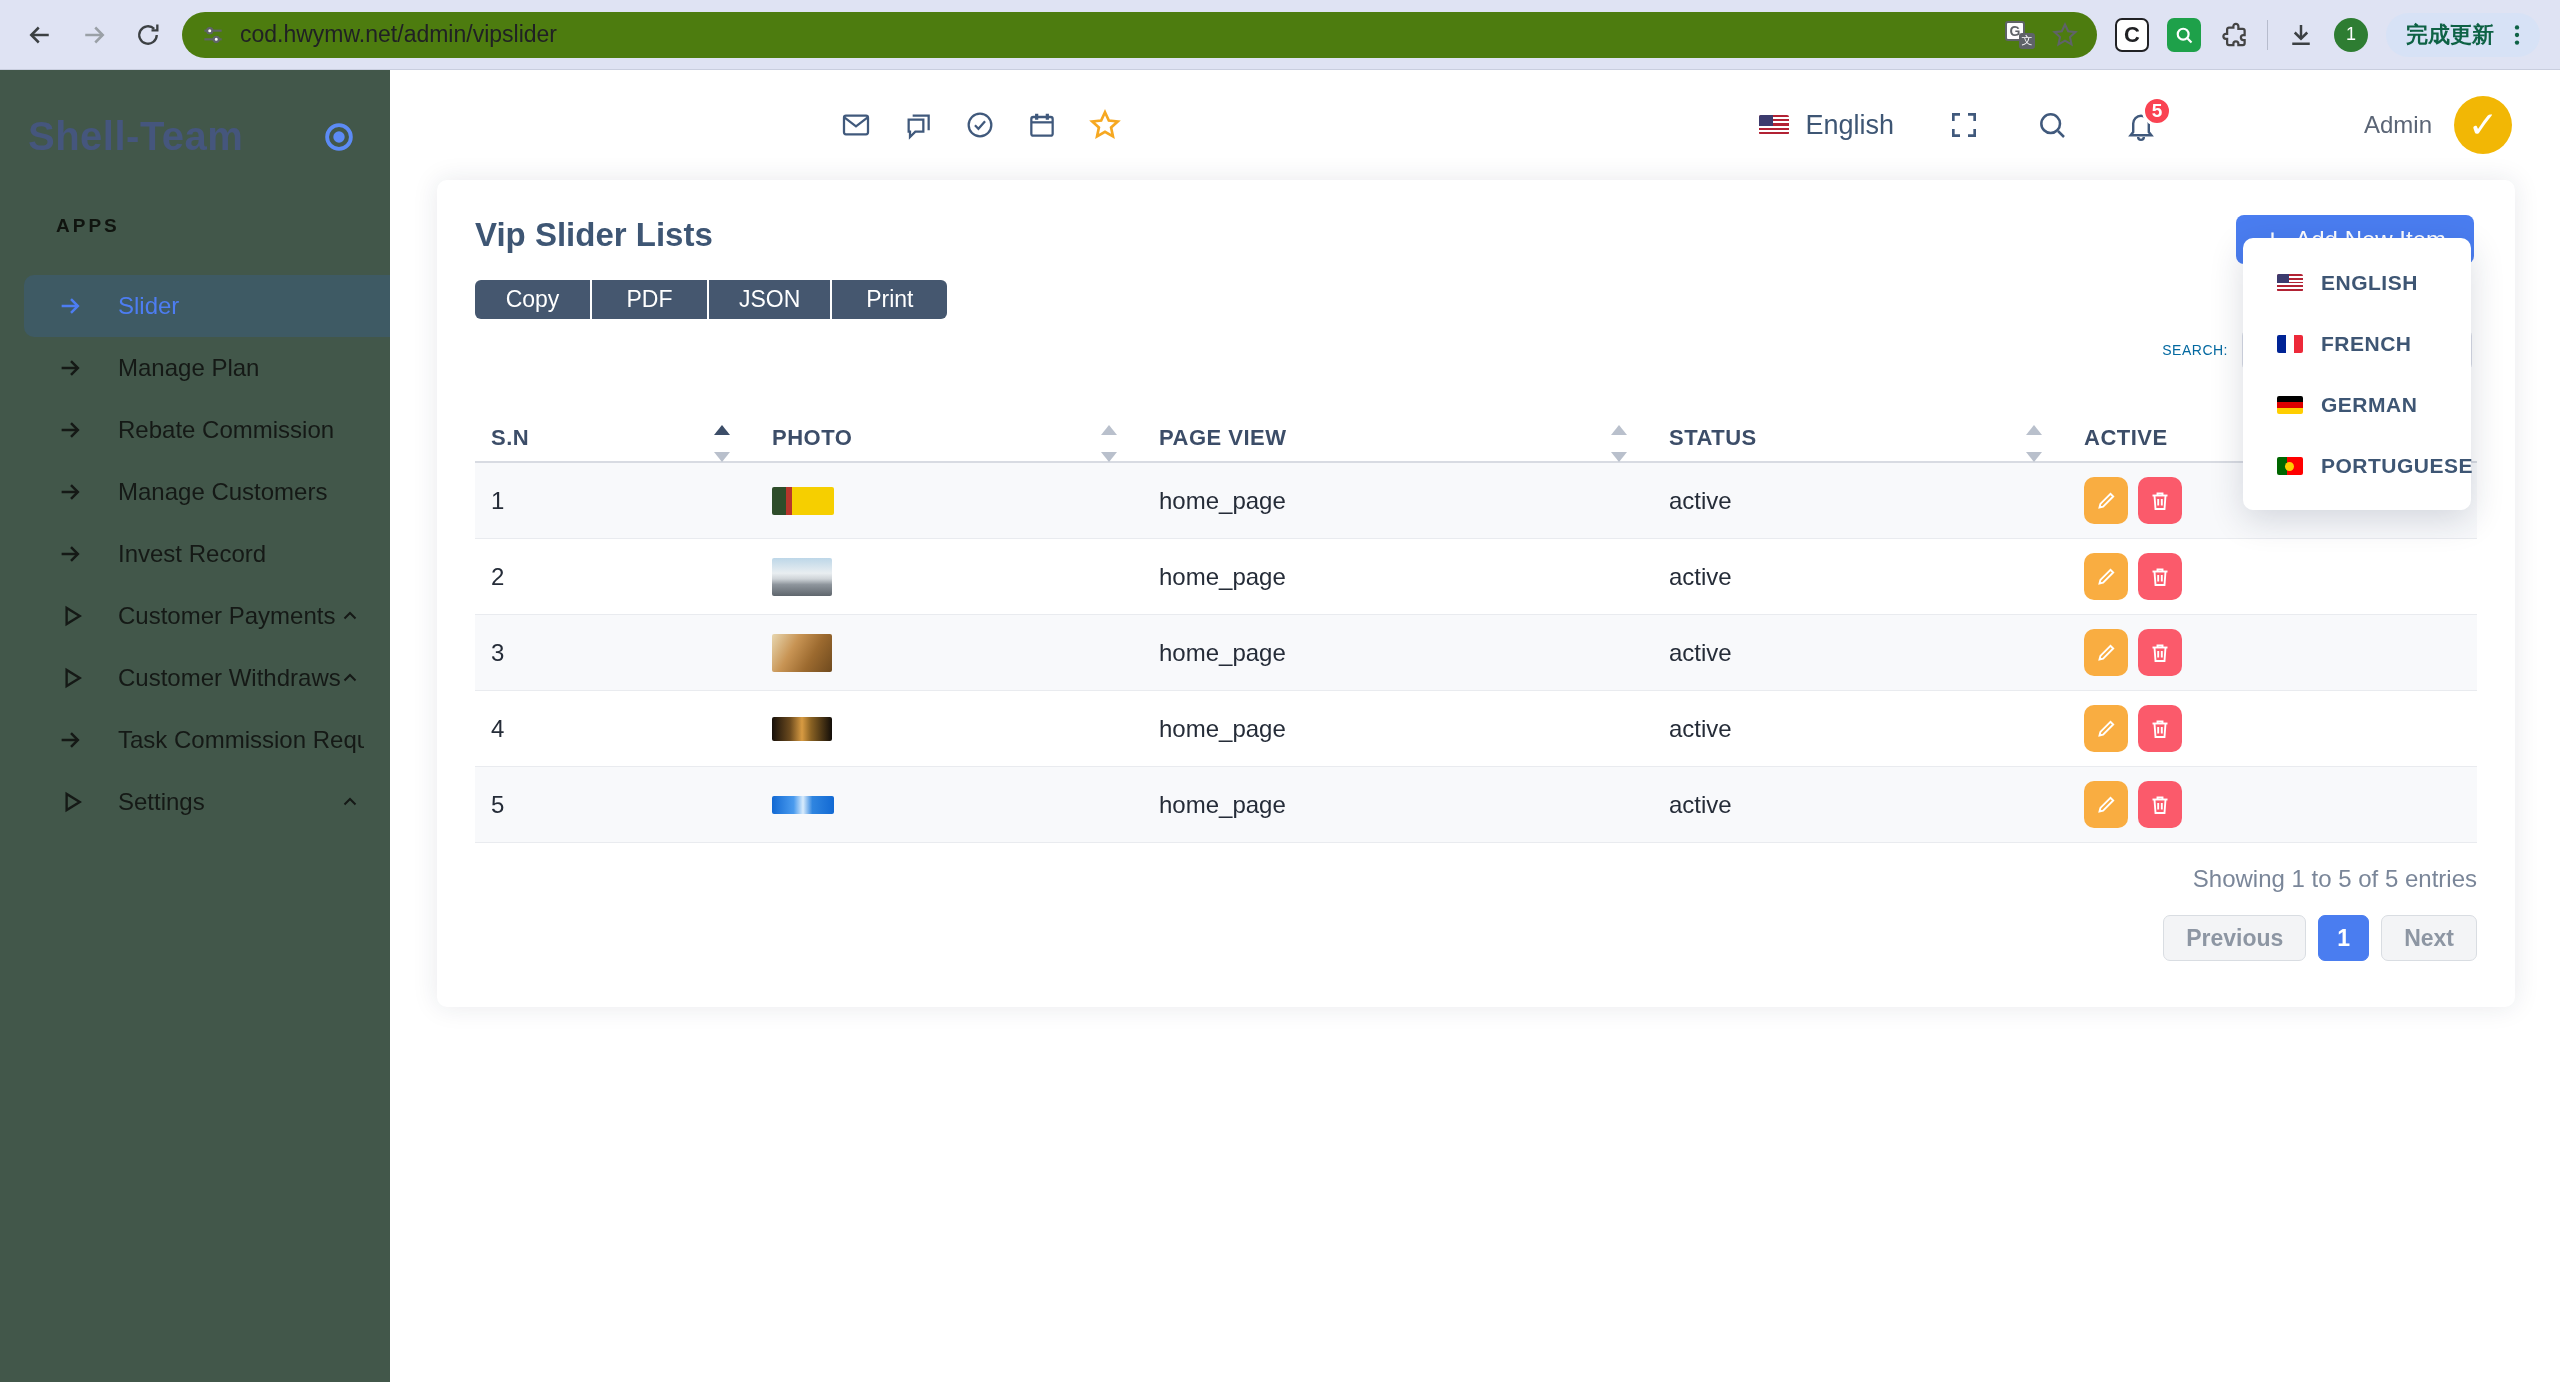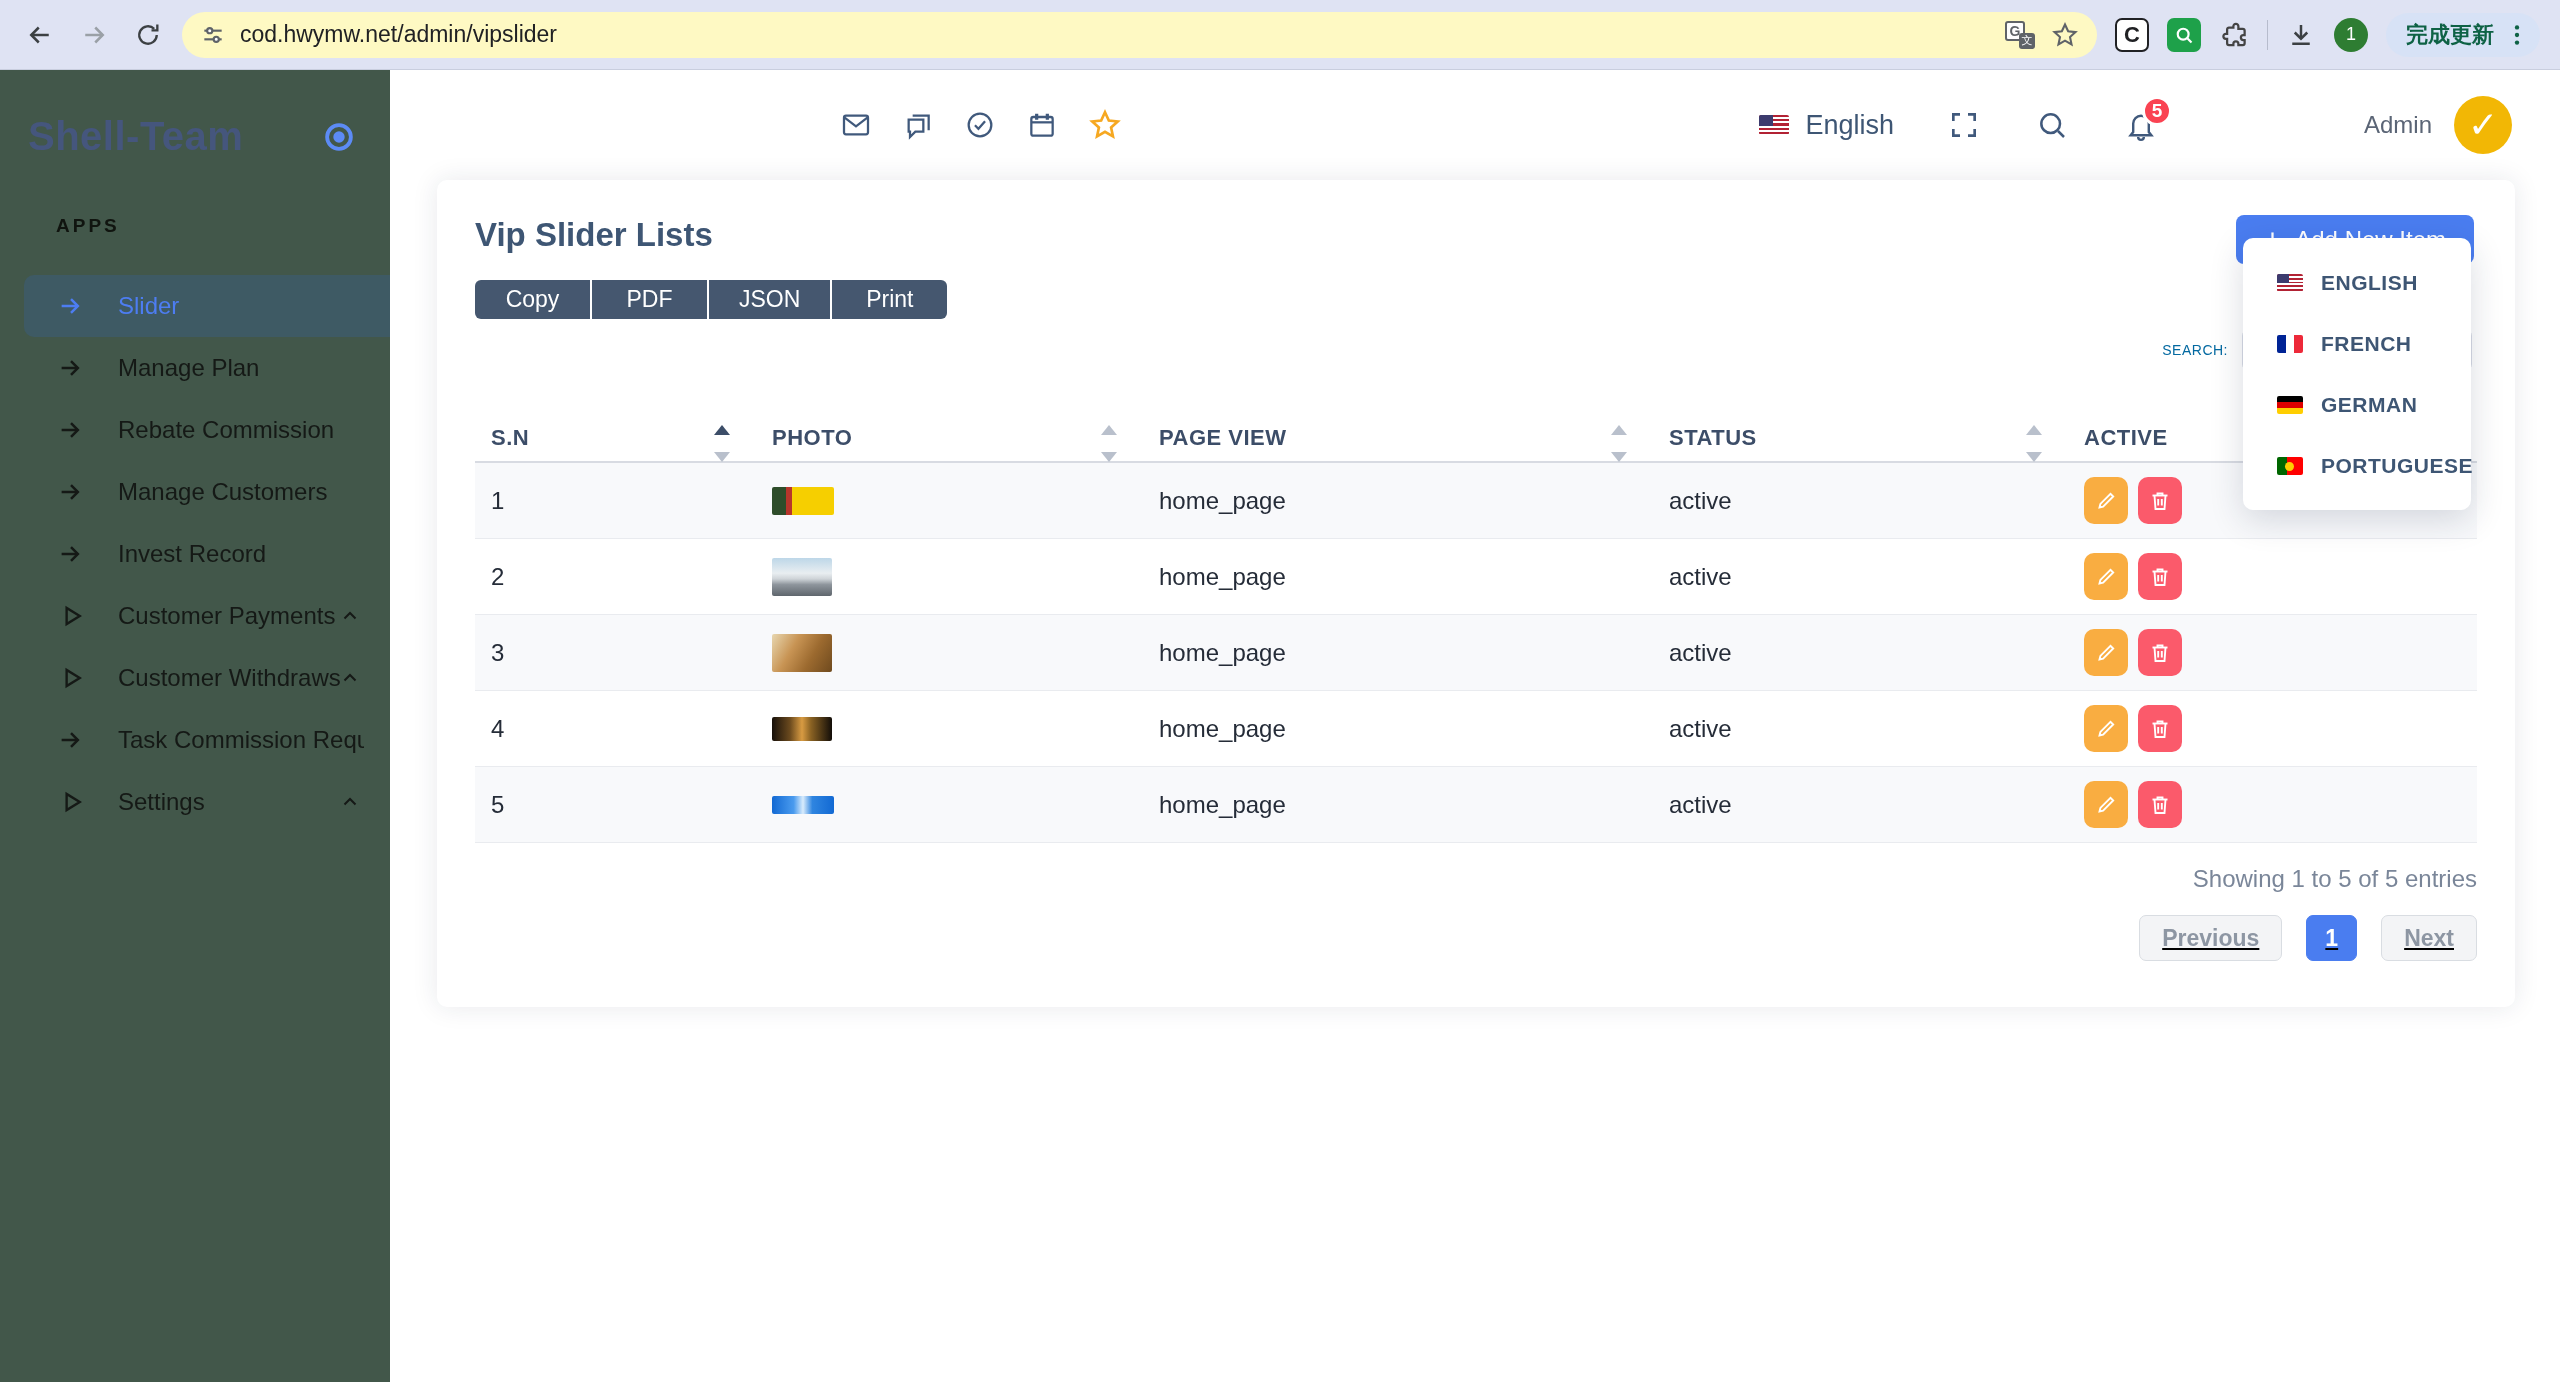--- a/index.html
+++ b/index.html
@@ -5,21 +5,21 @@
   html,body{margin:0;padding:0;width:2560px;height:1382px;overflow:hidden;
     font-family:"Liberation Sans","DejaVu Sans",sans-serif;background:#fff;}
   *{box-sizing:border-box;}
 
   
   .browser-bar{height:70px;background:#dfe3f3;display:flex;align-items:center;
     padding:0 20px;border-bottom:1px solid #c9cede;}
   .nav-ico{width:40px;height:40px;display:flex;align-items:center;justify-content:center;
     border-radius:50%;color:#3c4043;margin-right:14px;flex:0 0 auto;}
   .nav-ico.disabled{color:#9aa0a6;}
-  .omnibox{flex:1 1 auto;height:46px;background:#fef9c3;border-radius:23px;
+  .omnibox{flex:1 1 auto;height:46px;background:#4d7c0f;border-radius:23px;
     display:flex;align-items:center;padding:0 18px;min-width:0;margin-right:18px;}
   .omnibox .url{font-size:23px;color:#202124;margin-left:14px;flex:1 1 auto;white-space:nowrap;overflow:hidden;}
   .omni-ico{color:#5f6368;display:flex;align-items:center;margin-left:16px;flex:0 0 auto;}
   .gtrans{position:relative;width:30px;height:28px;flex:0 0 auto;margin-left:6px;}
   .gtrans .g{position:absolute;left:0;top:0;width:20px;height:20px;border:2px solid #5f6368;
     border-radius:3px;font-size:14px;font-weight:bold;color:#5f6368;display:flex;align-items:center;justify-content:center;background:#fdfdfe;}
   .gtrans .zh{position:absolute;right:0;bottom:0;width:16px;height:16px;background:#5f6368;color:#fdfdfe;
     border-radius:3px;font-size:11px;display:flex;align-items:center;justify-content:center;}
   .ext-area{display:flex;align-items:center;gap:18px;flex:0 0 auto;}
   .ext-sq{width:34px;height:34px;border-radius:7px;display:flex;align-items:center;justify-content:center;}
@@ -123,21 +123,21 @@
   .p5{width:62px;height:18px;background:linear-gradient(90deg,#1269d3 0%,#4a9bee 35%,#d9ecfc 50%,#2f85e0 65%,#1269d3 100%);}
   .td-actions{display:flex;gap:10px;}
   .act-btn{width:44px;height:47px;border:none;border-radius:10px;display:flex;align-items:center;
     justify-content:center;color:#fff;cursor:pointer;}
   .btn-edit{background:#f9ad41;}
   .btn-del{background:#fb5a6b;}
 
   
   .card-footer{display:flex;align-items:flex-end;margin-top:22px;flex-direction:column;}
   .showing{font-size:24px;color:#7a8699;}
-  .paging{margin-left:auto;display:flex;gap:24px;margin-top:22px;text-decoration:underline;}
+  .paging{margin-left:auto;display:flex;gap:12px;margin-top:22px;}
   .page-btn{height:46px;border-radius:7px;border:1px solid #d9dde2;background:#f3f4f6;color:#8d96a3;
     font-size:23px;font-weight:600;padding:0 22px;cursor:pointer;font-family:inherit;}
   .page-btn.current{background:#4a7df0;border-color:#4a7df0;color:#fff;padding:0 18px;min-width:48px;}
 
   svg{display:block;}
 </style>
 </head>
 <body>
 
 <div class="browser-bar">

